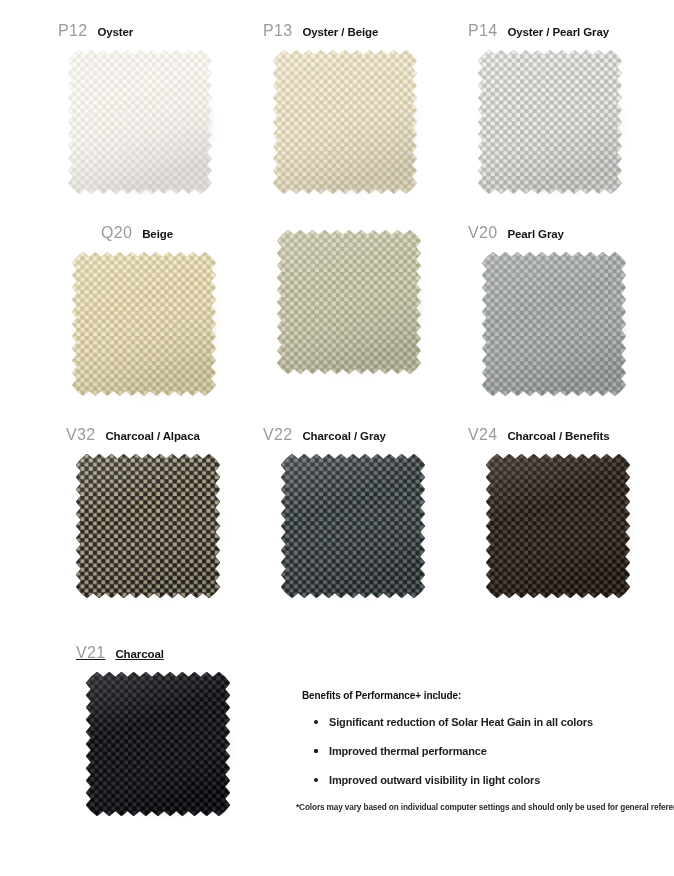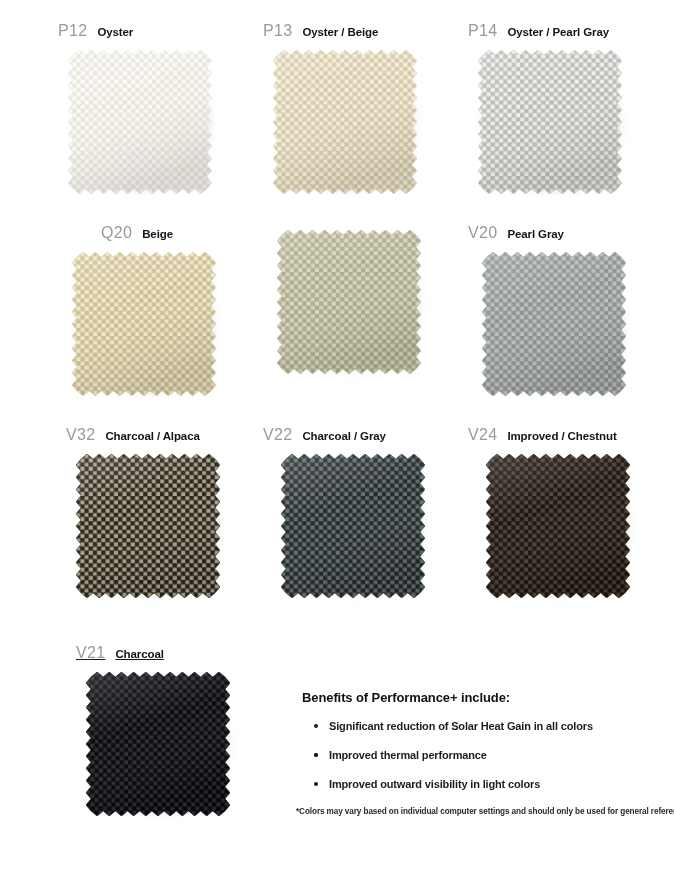--- a/index.html
+++ b/index.html
@@ -115,21 +115,21 @@
   .row3 .c0 .swatch-caption { padding-left: 18px; }
 
   
   .benefits {
     position: absolute;
     left: 296px;
     top: 690px;
     width: 372px;
   }
   .benefits-title {
-    font-size: 13px;
+    font-size: 10px;
     font-weight: bold;
     color: #111111;
     margin: 0 0 12px 6px;
     letter-spacing: -0.1px;
   }
   .benefit-list {
     list-style: none;
     margin: 15px;
     padding: 0;
   }
@@ -462,21 +462,21 @@
     <rect width="144" height="144" fill="url(#sh7)"></rect>
   </g>
   <path d="M 5 5 L 11.09090909090909 0 L 17.18181818181818 5 L 23.272727272727273 0 L 29.363636363636363 5 L 35.45454545454545 0 L 41.54545454545455 5 L 47.63636363636363 0 L 53.72727272727273 5 L 59.81818181818182 0 L 65.9090909090909 5 L 72 0 L 78.0909090909091 5 L 84.18181818181819 0 L 90.27272727272727 5 L 96.36363636363636 0 L 102.45454545454545 5 L 108.54545454545455 0 L 114.63636363636364 5 L 120.72727272727273 0 L 126.81818181818181 5 L 132.9090909090909 0 L 139 5 L 144 11.09090909090909 L 139 17.18181818181818 L 144 23.272727272727273 L 139 29.363636363636363 L 144 35.45454545454545 L 139 41.54545454545455 L 144 47.63636363636363 L 139 53.72727272727273 L 144 59.81818181818182 L 139 65.9090909090909 L 144 72 L 139 78.0909090909091 L 144 84.18181818181819 L 139 90.27272727272727 L 144 96.36363636363636 L 139 102.45454545454545 L 144 108.54545454545455 L 139 114.63636363636364 L 144 120.72727272727273 L 139 126.81818181818181 L 144 132.9090909090909 L 139 139 L 132.9090909090909 144 L 126.81818181818181 139 L 120.72727272727272 144 L 114.63636363636364 139 L 108.54545454545455 144 L 102.45454545454545 139 L 96.36363636363637 144 L 90.27272727272728 139 L 84.18181818181819 144 L 78.0909090909091 139 L 72 144 L 65.9090909090909 139 L 59.81818181818181 144 L 53.727272727272734 139 L 47.63636363636364 144 L 41.54545454545455 139 L 35.45454545454545 144 L 29.36363636363636 139 L 23.272727272727266 144 L 17.181818181818187 139 L 11.090909090909093 144 L 5 139 L 0 132.9090909090909 L 5 126.81818181818181 L 0 120.72727272727272 L 5 114.63636363636364 L 0 108.54545454545455 L 5 102.45454545454545 L 0 96.36363636363637 L 5 90.27272727272728 L 0 84.18181818181819 L 5 78.0909090909091 L 0 72 L 5 65.9090909090909 L 0 59.81818181818181 L 5 53.727272727272734 L 0 47.63636363636364 L 5 41.54545454545455 L 0 35.45454545454545 L 5 29.36363636363636 L 0 23.272727272727266 L 5 17.181818181818187 L 0 11.090909090909093 L 5 5 Z" fill="none" stroke="#393f42" stroke-width="0.8" opacity="0.8"></path>
 </svg>
             </div>
         </div>
       </div>
       <div class="swatch-cell c2">
         <div class="swatch-caption">
           <span class="swatch-code">V24</span>
-          <span class="swatch-name">Improved / Chestnut</span>
+          <span class="swatch-name">Charcoal / Benefits</span>
         </div>
         <div class="chip-wrap">
           <div class="chip-shadow"></div>
           <div class="chip">
 <svg width="144" height="144" viewBox="0 0 144 144" xmlns="http://www.w3.org/2000/svg">
   <defs>
     <pattern id="weave8" width="8.4" height="8.4" patternUnits="userSpaceOnUse">
       <rect width="8.4" height="8.4" fill="#332a22"></rect>
       <rect x="0" y="0" width="4.2" height="4.2" fill="#4e4135"></rect>
       <rect x="4.2" y="4.2" width="4.2" height="4.2" fill="#4e4135"></rect>

